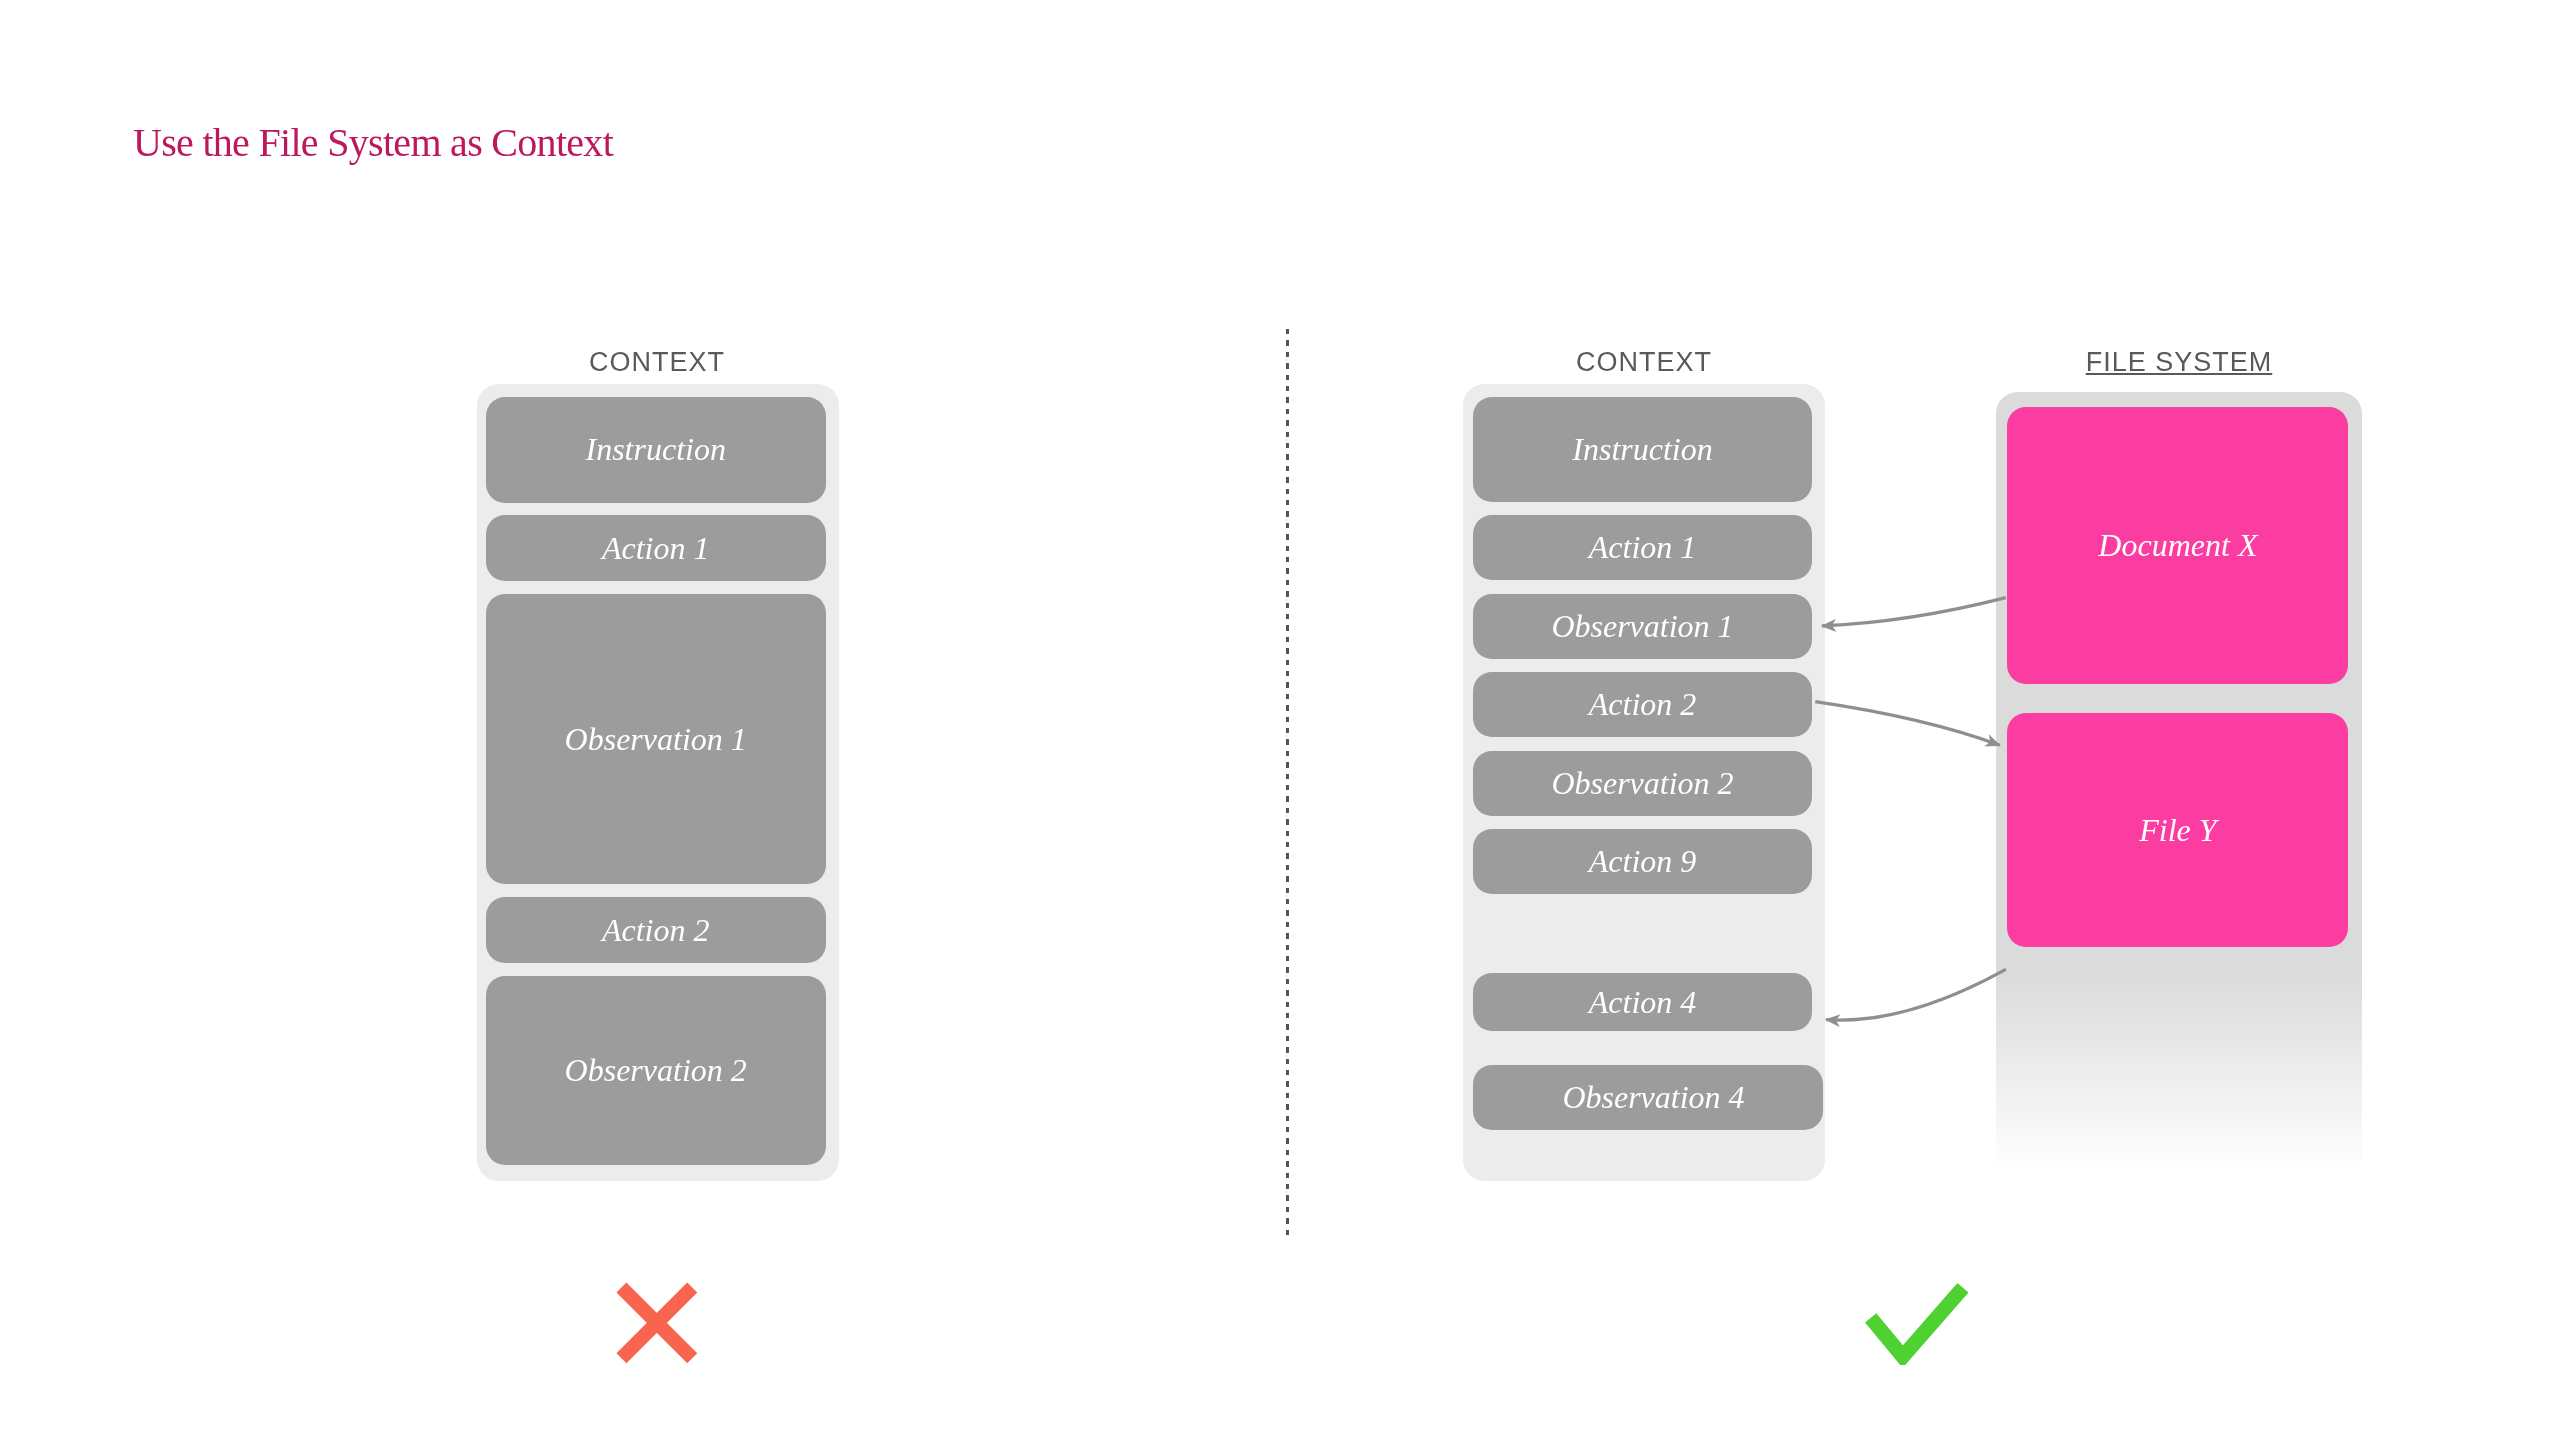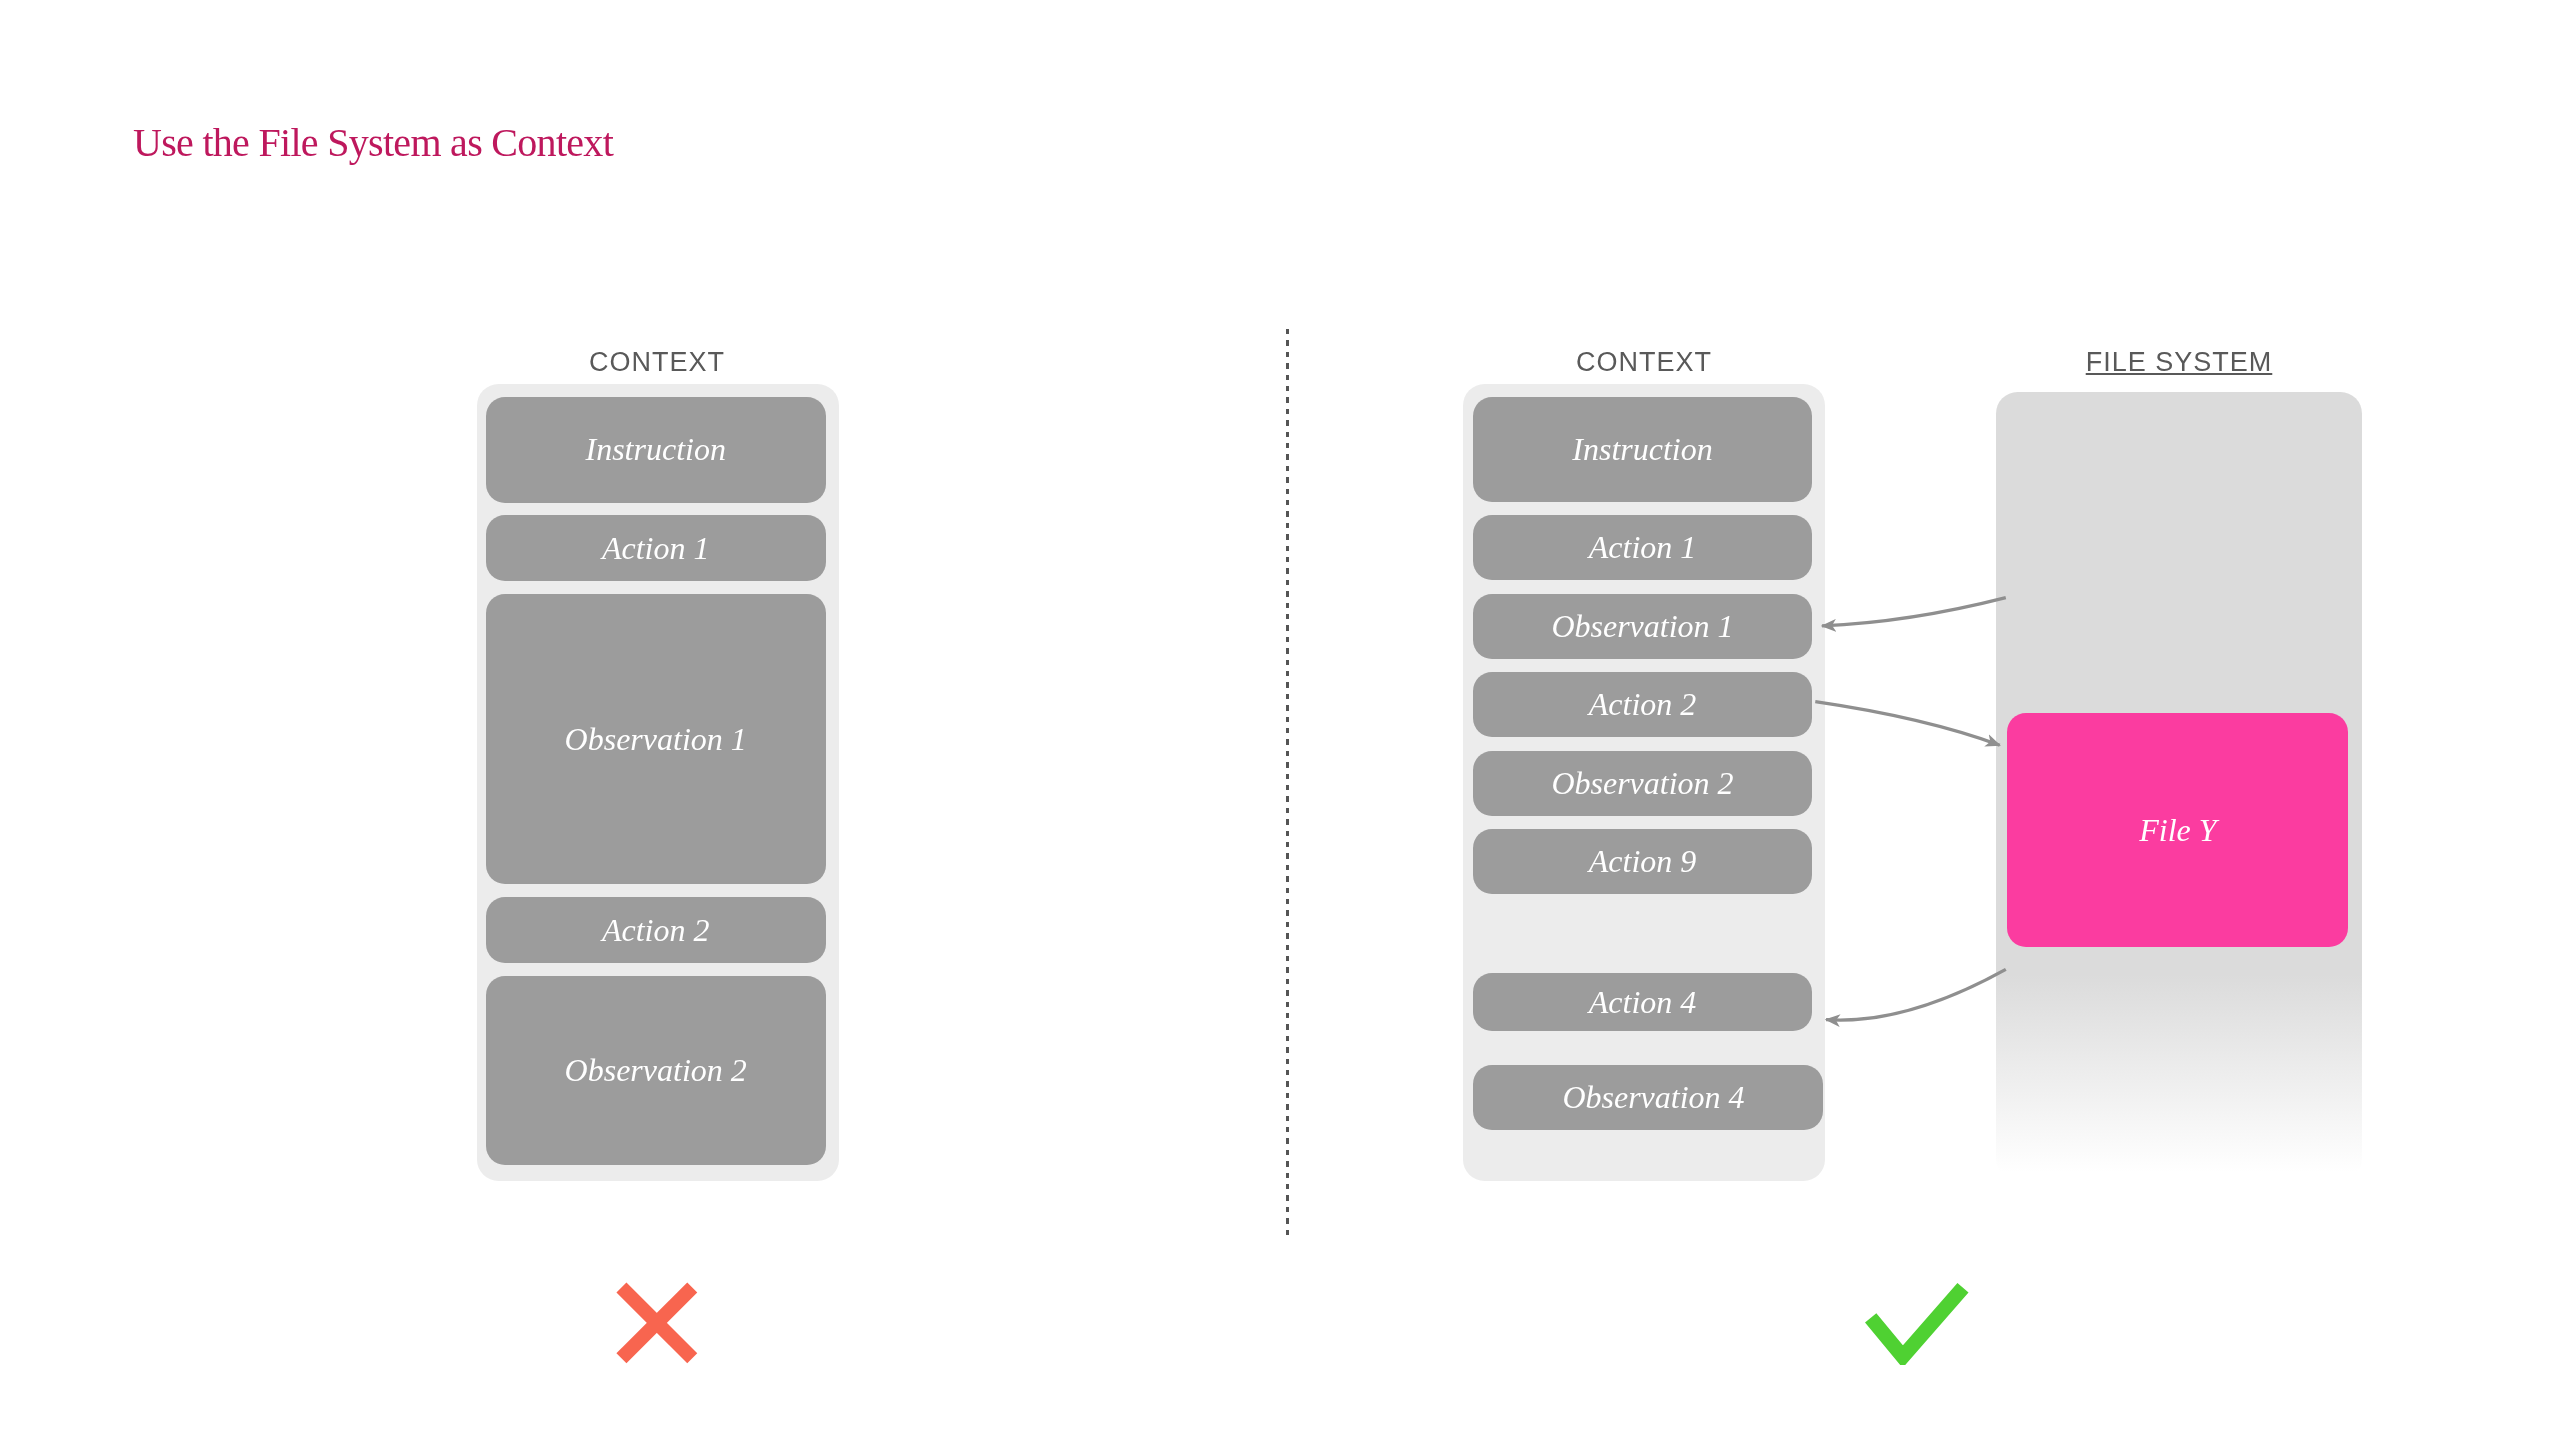--- a/index.html
+++ b/index.html
@@ -90,20 +90,21 @@
     <div class="box rb2">Observation 1</div>
     <div class="box rb3">Action 2</div>
     <div class="box rb4">Observation 2</div>
     <div class="box rb5">Action 9</div>
     <div class="box rb7">Action 4</div>
     <div class="box rb8">Observation 4</div>
   </div>
 
   <div class="col-label lbl-fs">FILE SYSTEM</div>
   <div class="container ctr-fs">
+    <div class="pinkbox fs0">Document X</div>
     <div class="pinkbox fs1">File Y</div>
   </div>
 
   <svg class="arrows-svg" width="2576" height="1449" viewBox="0 0 3840 2160">
     <defs>
       <marker id="ah" viewBox="0 0 12 10" refX="11" refY="5" markerWidth="4.6" markerHeight="4" orient="auto" markerUnits="strokeWidth">
         <path d="M0,0 L12,5 L0,10 L3.2,5 Z" fill="#8f8f8f"></path>
       </marker>
     </defs>
     <path d="M 2990 891 Q 2845 928 2716 933" fill="none" stroke="#8f8f8f" stroke-width="5" marker-end="url(#ah)"></path>

